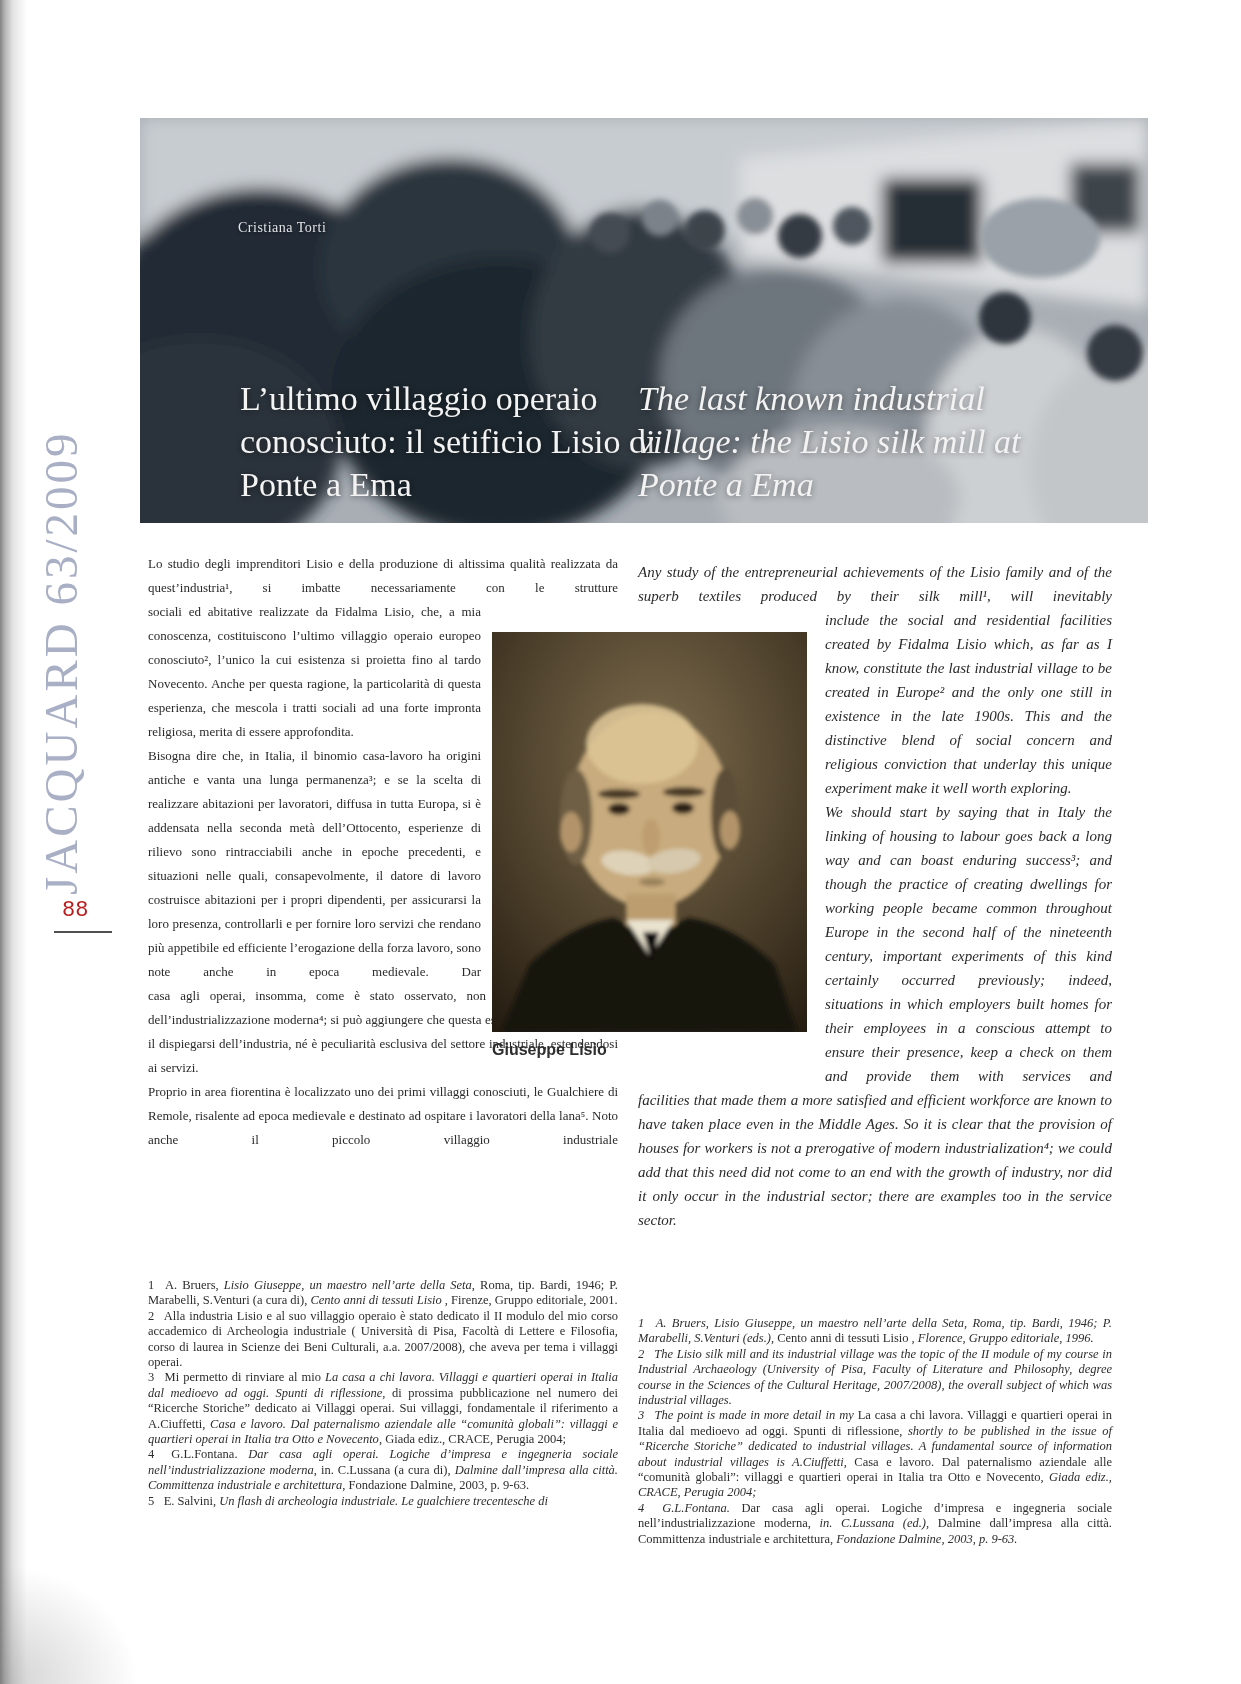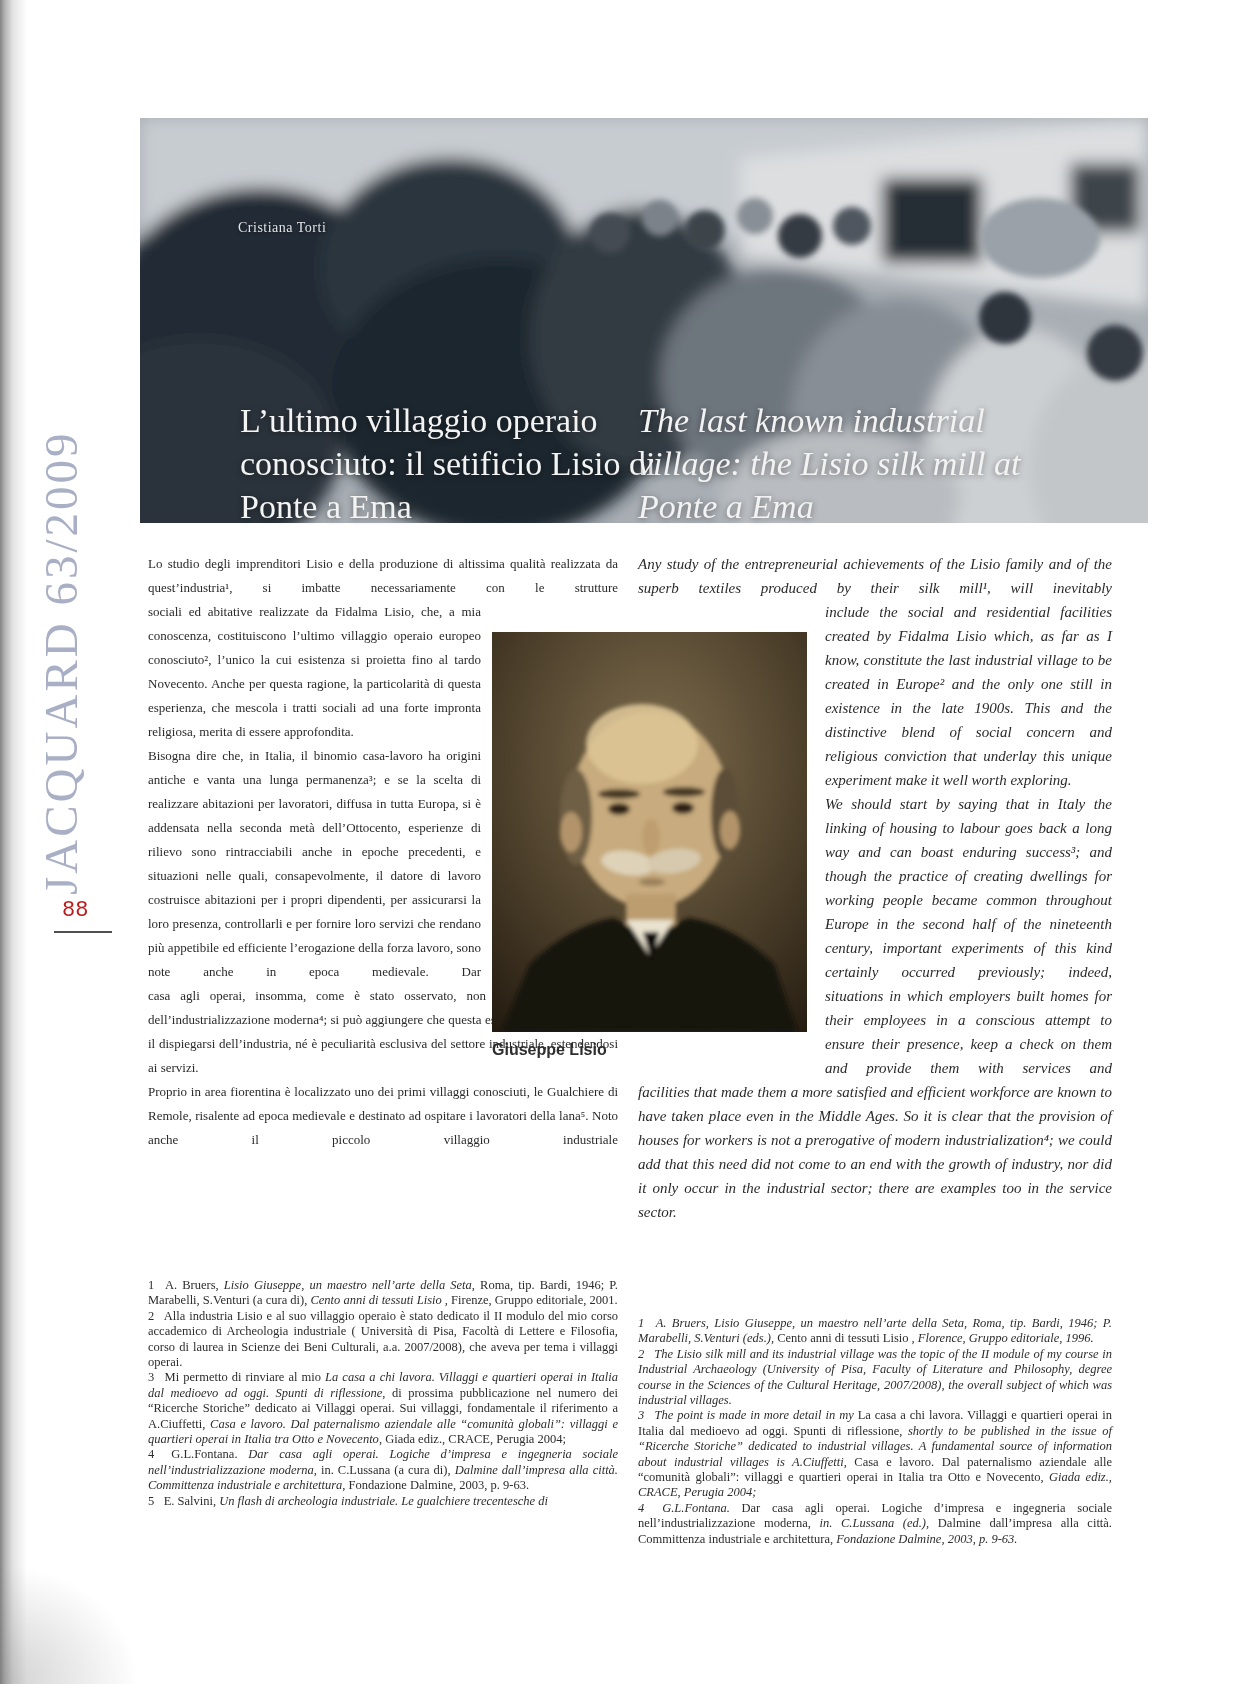--- a/index.html
+++ b/index.html
@@ -19,29 +19,29 @@
     white-space:nowrap;font-size:47px;letter-spacing:3px;font-family:"Liberation Serif",serif;
   }
   .page-num{position:absolute;left:62px;top:898px;font-family:Liberation Mono, monospace;
     font-size:22px;color:#b91c1c;}
   .page-num-rule{position:absolute;left:54px;top:931px;width:58px;height:2px;background:#4f4f4f;}
   
   .header-photo{position:absolute;left:140px;top:118px;width:1008px;height:405px;overflow:hidden;background:#a8aeb4;}
   .header-photo svg{display:block;width:100%;height:100%;}
   .photo-author{position:absolute;left:238px;top:220px;font-size:14px;color:#e3e6e9;
     letter-spacing:.5px;text-shadow:0 1px 3px rgba(0,0,0,.5);}
-  .photo-title{position:absolute;top:399px;width:420px;font-size:34px;line-height:43px;
+  .photo-title{position:absolute;top:377px;width:420px;font-size:34px;line-height:43px;
     color:#f3f3f3;text-shadow:0 1px 6px rgba(0,0,0,.45);font-weight:500;}
   .photo-title.it-title{left:240px;}
   .photo-title.en-title{left:638px;font-style:italic;}
   
   .col{position:absolute;top:552px;text-align:justify;}
   .col p{margin:0;}
   .col-it{left:148px;width:470px;font-size:13px;line-height:24px;}
-  .col-en{left:638px;width:474px;font-size:15px;line-height:24px;font-style:italic;}
+  .col-en{left:638px;width:474px;font-size:15px;line-height:24px;font-style:italic;margin-top:8px;}
   .col .narrow-it{width:333px;}
   .col .narrow-en{margin-left:187px;}
   p.cont{text-align-last:justify;}
   
   .portrait{position:absolute;left:492px;top:632px;width:315px;height:400px;overflow:hidden;}
   .portrait svg{display:block;width:100%;height:100%;}
   .portrait-caption{position:absolute;left:492px;top:1041px;font-family:Liberation Sans, sans-serif;
     font-size:16px;font-weight:600;color:#2e2e2e;}
   
   .footnotes{position:absolute;text-align:justify;font-size:12.5px;line-height:15.4px;color:#2d2d2d;}

